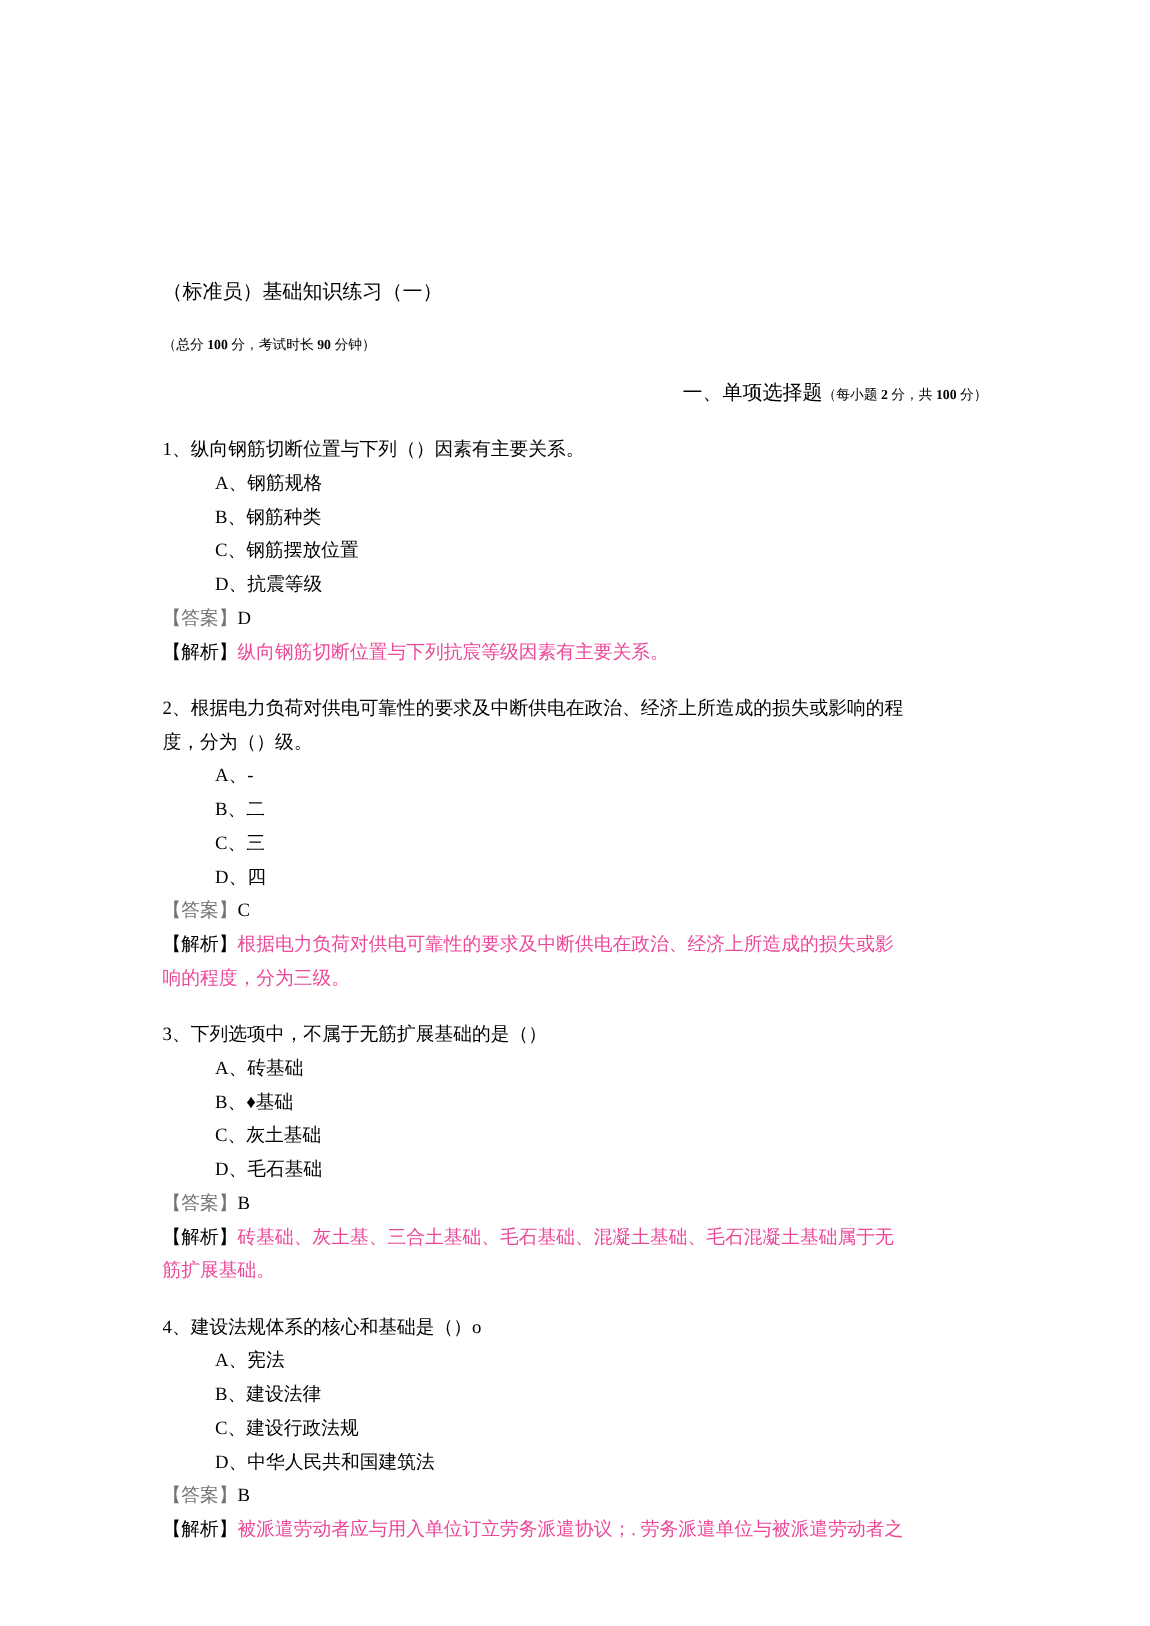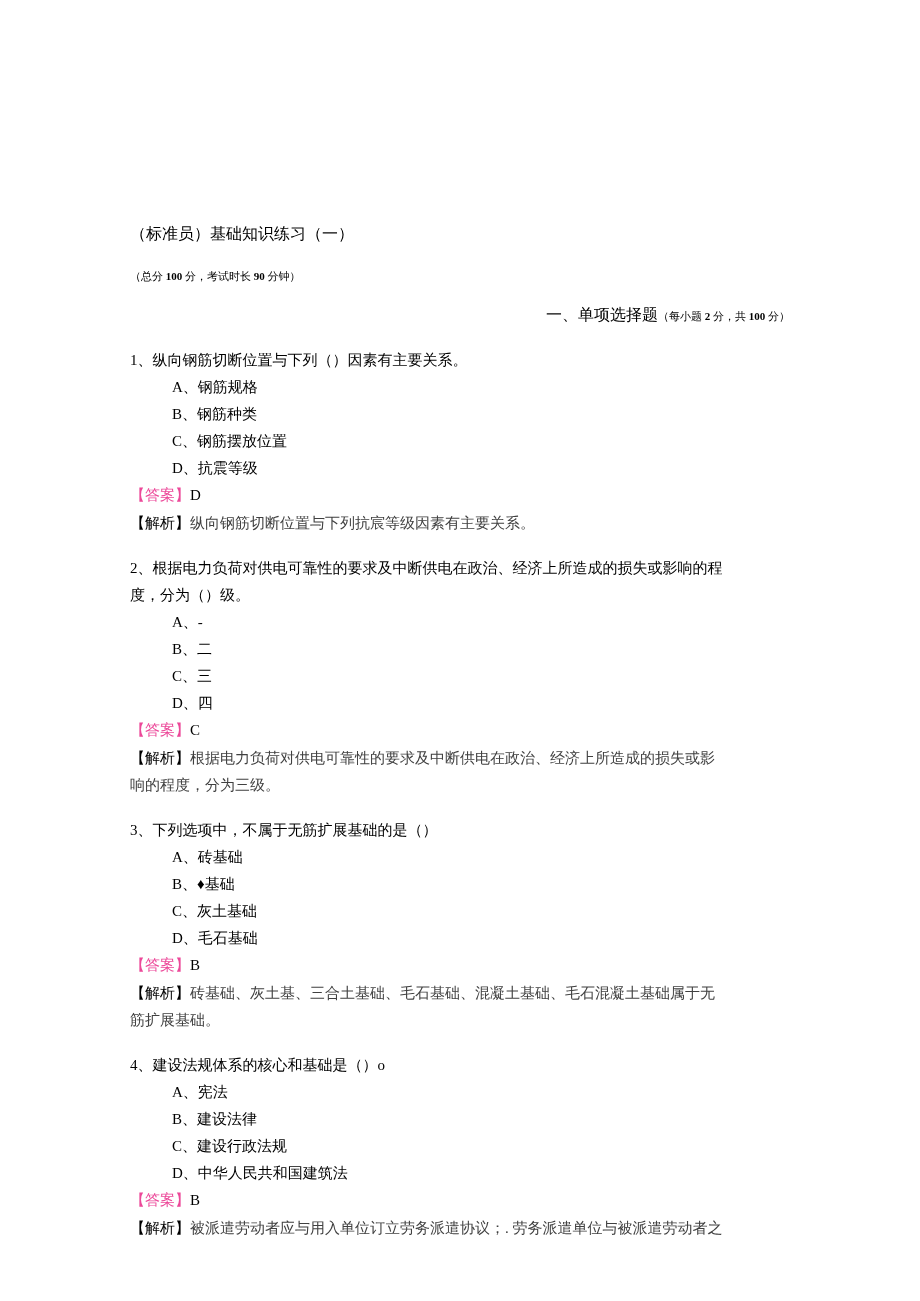--- a/index.html
+++ b/index.html
@@ -44,28 +44,27 @@
     .question-text {
       margin-top: 18px;
     }
     .option {
       padding-left: 42px;
     }
     .option .letter {
       font-style: italic;
     }
     .answer-line .label {
-      color: #ec4899;
-      font-family: Liberation Mono, monospace;
+      color: #737373;
     }
     .answer-line .value {
       color: #000;
     }
     .explain {
-      color: #404040;
+      color: #ec4899;
     }
     .q2-continue {
       margin-top: 0;
     }
   </style>
 </head>
 <body>
 
 <div class="title">（标准员）基础知识练习（一）</div>
 

